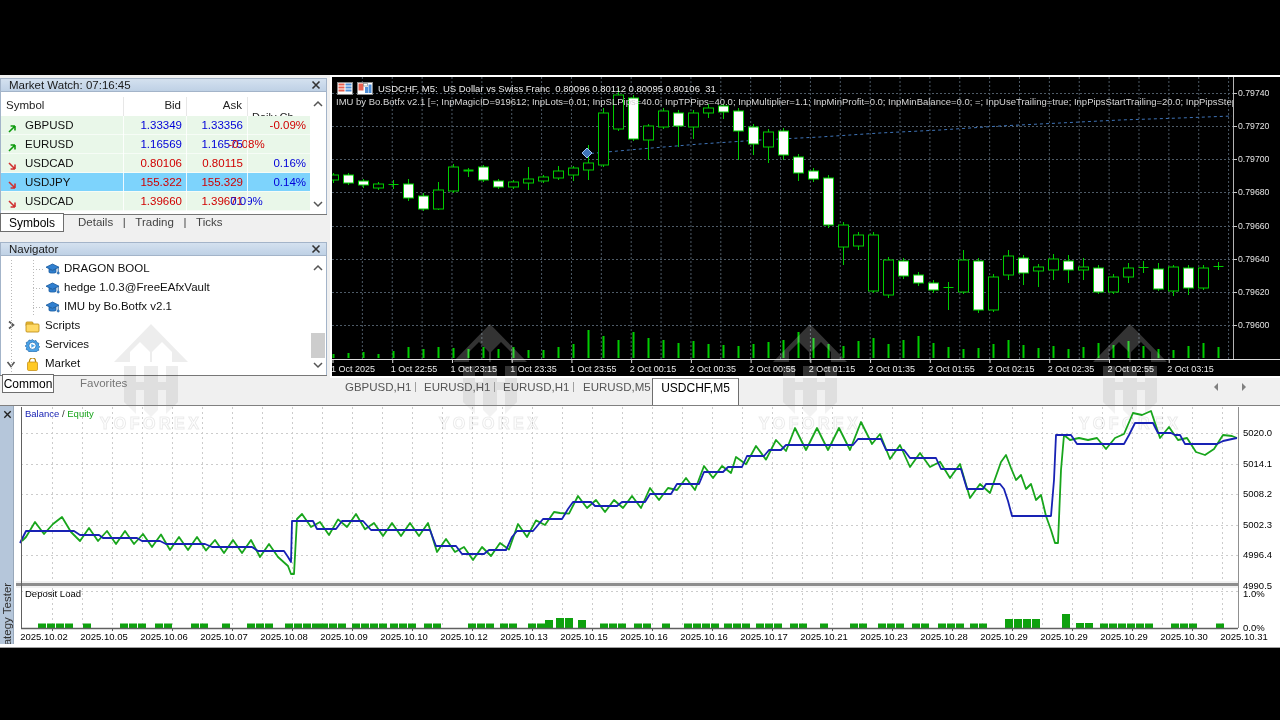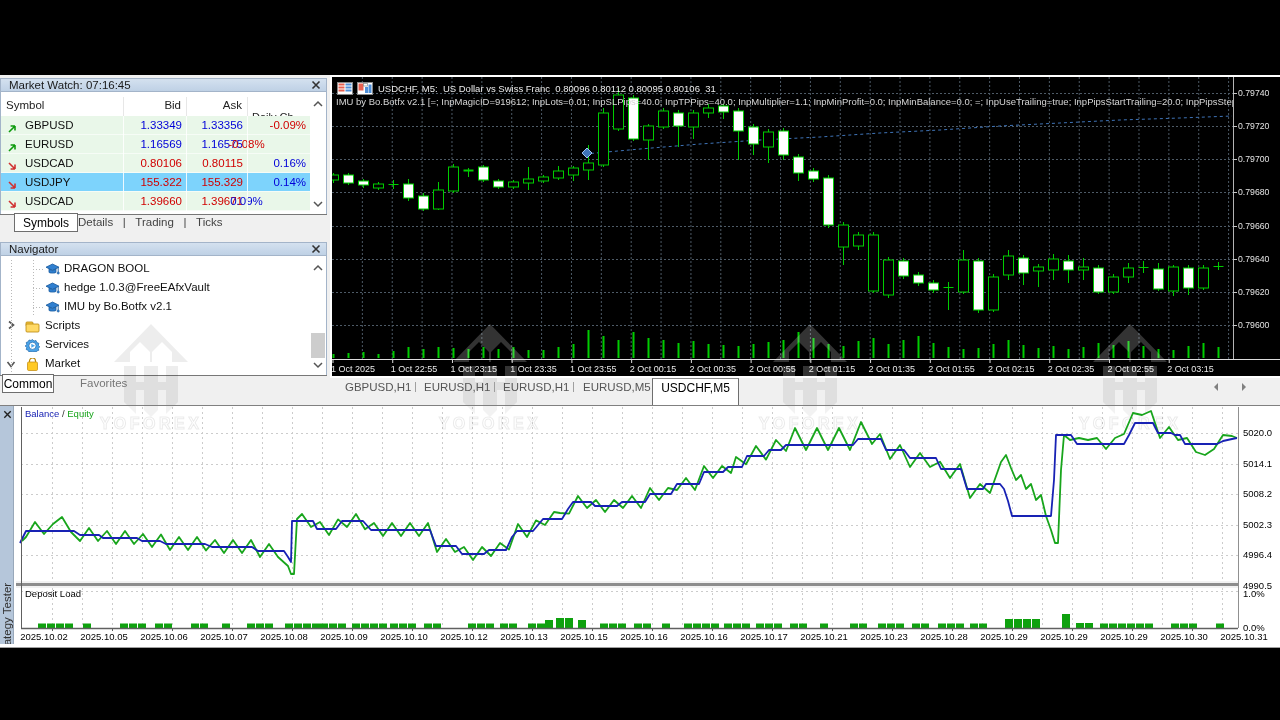--- a/index.html
+++ b/index.html
@@ -68,21 +68,21 @@
 <div class="abs" style="left:186px;top:97px;width:1px;height:19px;background:#e7e7e7"></div>
 <div class="abs" style="left:247px;top:97px;width:1px;height:116px;background:rgba(255,255,255,0.85)"></div>
 <div class="abs" style="left:247px;top:97px;width:1px;height:19px;background:#e7e7e7"></div>
 <svg class="abs" style="left:312px;top:99px" width="12" height="10" viewBox="0 0 12 10">
     <path d="M2,7 L6,3 L10,7" stroke="#555" stroke-width="1.5" fill="none"></path>
   </svg>
 <svg class="abs" style="left:312px;top:199px" width="12" height="10" viewBox="0 0 12 10">
     <path d="M2,3 L6,7 L10,3" stroke="#555" stroke-width="1.5" fill="none"></path>
   </svg>
 <div class="abs" style="left:0;top:214px;width:327px;height:19px;background:#f0f0f0;border-top:1px solid #777"></div>
-<div class="wtab" style="left:14px;top:213px;width:64px;height:19px;line-height:18px;border-top:1px solid #6e6e6e">Symbols</div>
+<div class="wtab" style="left:0;top:213px;width:64px;height:19px;line-height:18px;border-top:1px solid #6e6e6e">Symbols</div>
 <div class="abs tabtxt" style="left:78px;top:216px">Details&nbsp;&nbsp; | &nbsp;&nbsp;Trading&nbsp;&nbsp; | &nbsp;&nbsp;Ticks</div>
 <div class="abs title" style="left:0;top:242px;width:327px;height:14px">Navigator</div>
 <svg class="abs" style="left:310px;top:243px" width="12" height="12" viewBox="0 0 12 12">
     <path d="M2.5,2.5 L9.5,9.5 M9.5,2.5 L2.5,9.5" stroke="#333" stroke-width="1.6"></path>
   </svg>
 <div class="abs" style="left:0;top:256px;width:327px;height:119px;background:#fff;border-left:1px solid #a3b4c9;border-right:1px solid #a3b4c9"></div>
 <svg style="position:absolute;left:45px;top:263px" width="15" height="13" viewBox="0 0 15 13">
     <path d="M7.5,1 L14,4.2 L7.5,7.4 L1,4.2 Z" fill="#2f7fd0" stroke="#18599c" stroke-width="0.8"></path>
     <path d="M4,6 V9.2 C4,10.4 11,10.4 11,9.2 V6 L7.5,7.7 Z" fill="#2f7fd0" stroke="#18599c" stroke-width="0.8"></path>
     <line x1="13.2" y1="4.5" x2="13.2" y2="9" stroke="#18599c" stroke-width="0.9"></line>

